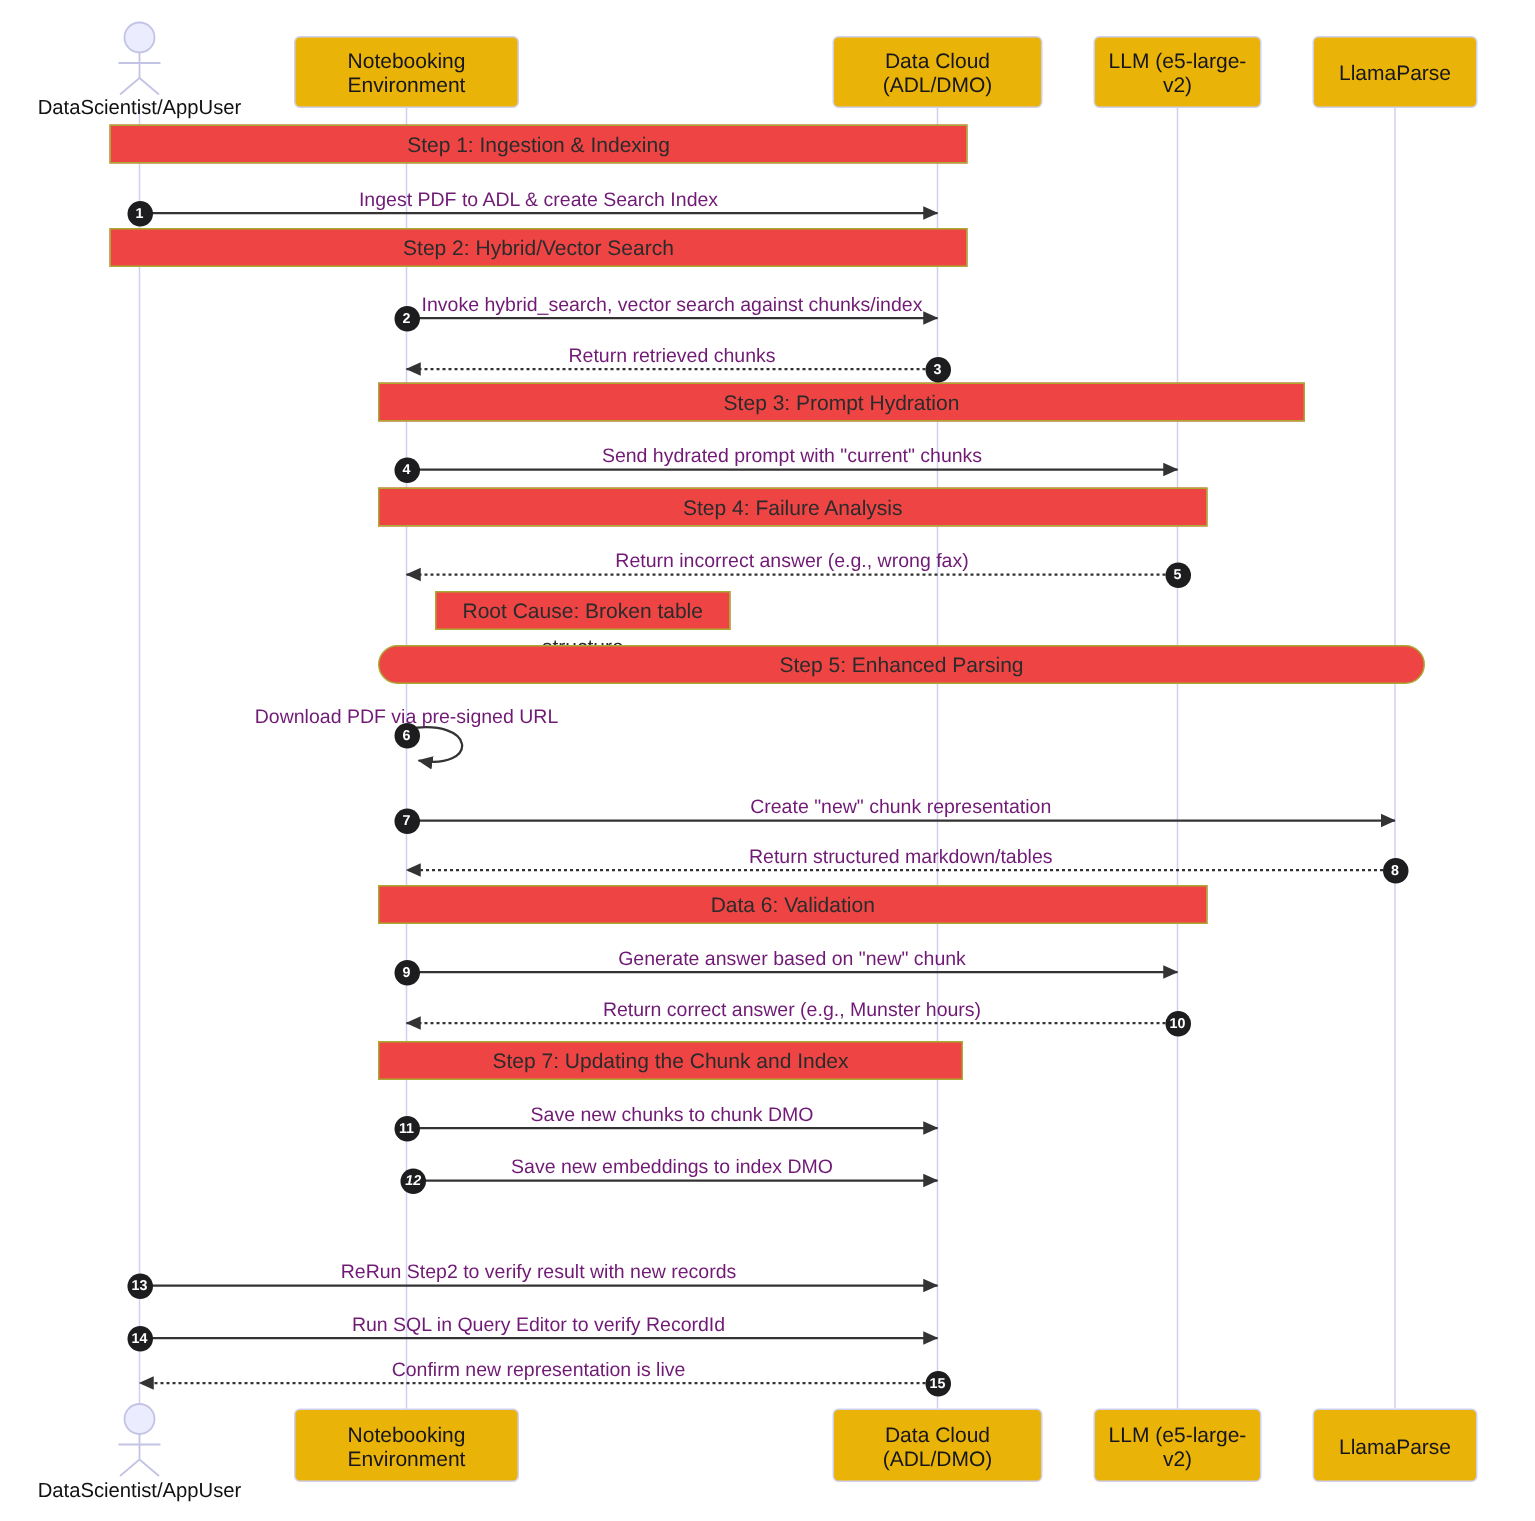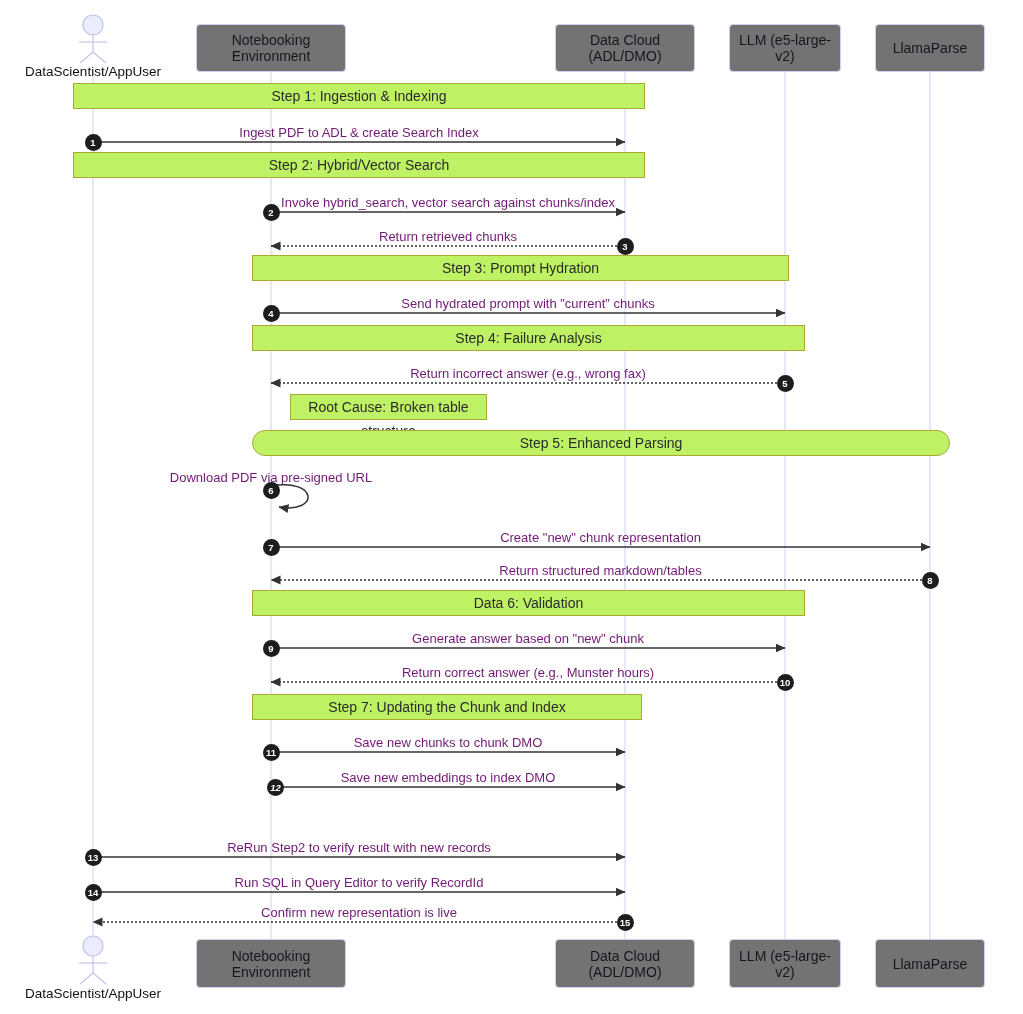--- a/index.html
+++ b/index.html
@@ -1,26 +1,26 @@
 <!DOCTYPE html>
 <html><head>
 <meta charset="utf-8">
 <style>
   * { margin:0; padding:0; box-sizing:border-box; }
   html,body { background:#ffffff; }
   body { font-family:"Liberation Sans", sans-serif; }
   #diagram { position:relative; width:1023px; height:1014px; background:#ffffff; overflow:hidden; }
   #lines-layer { position:absolute; left:0; top:0; width:1023px; height:1014px; }
   .pbox {
-    position:absolute; background:#737373; border:1px solid #cfcfef; border-radius:4px;
+    position:absolute; background:#eab308; border:1px solid #cfcfef; border-radius:4px;
     display:flex; align-items:center; justify-content:center;
     font-size:14px; color:#16161d; text-align:center;
   }
   .banner {
-    position:absolute; height:26px; background:#bef264; border:1px solid #aaaa33;
+    position:absolute; height:26px; background:#ef4444; border:1px solid #aaaa33;
     line-height:24px; text-align:center; font-size:14px; color:#2b2b2b; font-weight:500;
   }
   .msg-label {
     position:absolute; transform:translateX(-50%); white-space:nowrap;
     font-size:13px; color:#701a75;text-align:center;
   }
   .badge {
     position:absolute; width:17px; height:17px; border-radius:50%;
     background:#1d1d20; color:#ffffff; font-size:9.5px; font-weight:bold;
     display:flex; align-items:center; justify-content:center; z-index:3;
@@ -82,21 +82,21 @@
     <div class="pbox" style="left: 196px; top: 24px; width: 150px; height: 48px;">Notebooking Environment</div>
     <div class="pbox" style="left: 196px; top: 939px; width: 150px; height: 49px;">Notebooking Environment</div>
     <div class="pbox" style="left: 555px; top: 24px; width: 140px; height: 48px;">Data Cloud (ADL/DMO)</div>
     <div class="pbox" style="left: 555px; top: 939px; width: 140px; height: 49px;">Data Cloud (ADL/DMO)</div>
     <div class="pbox" style="left: 729px; top: 24px; width: 112px; height: 48px;">LLM (e5-large-v2)</div>
     <div class="pbox" style="left: 729px; top: 939px; width: 112px; height: 49px;">LLM (e5-large-v2)</div>
     <div class="pbox" style="left: 875px; top: 24px; width: 110px; height: 48px;">LlamaParse</div>
     <div class="pbox" style="left: 875px; top: 939px; width: 110px; height: 49px;">LlamaParse</div>
     <div class="banner" style="left: 73px; top: 83px; width: 572px;">Step 1: Ingestion &amp; Indexing</div>
     <div class="banner" style="left: 73px; top: 152px; width: 572px;">Step 2: Hybrid/Vector Search</div>
-    <div class="banner" style="left: 252px; top: 255px; width: 537px;">Step 3: Prompt Hydration</div>
+    <div class="banner" style="left: 252px; top: 255px; width: 618px;">Step 3: Prompt Hydration</div>
     <div class="banner" style="left: 252px; top: 325px; width: 553px;">Step 4: Failure Analysis</div>
     <div class="banner" style="left: 290px; top: 394px; width: 197px;">Root Cause: Broken table structure</div>
     <div class="banner" style="left: 252px; top: 430px; width: 698px; border-radius: 13px;">Step 5: Enhanced Parsing</div>
     <div class="banner" style="left: 252px; top: 590px; width: 553px;">Data 6: Validation</div>
     <div class="banner" style="left: 252px; top: 694px; width: 390px;">Step 7: Updating the Chunk and Index</div>
     <div class="msg-label" style="left: 359px; top: 125px;">Ingest PDF to ADL &amp; create Search Index</div>
     <div class="badge" style="left: 84.5px; top: 133.5px;">1</div>
     <div class="msg-label" style="left: 448px; top: 195px;">Invoke hybrid_search, vector search against chunks/index</div>
     <div class="badge" style="left: 262.5px; top: 203.5px;">2</div>
     <div class="msg-label" style="left: 448px; top: 229px;">Return retrieved chunks</div>

